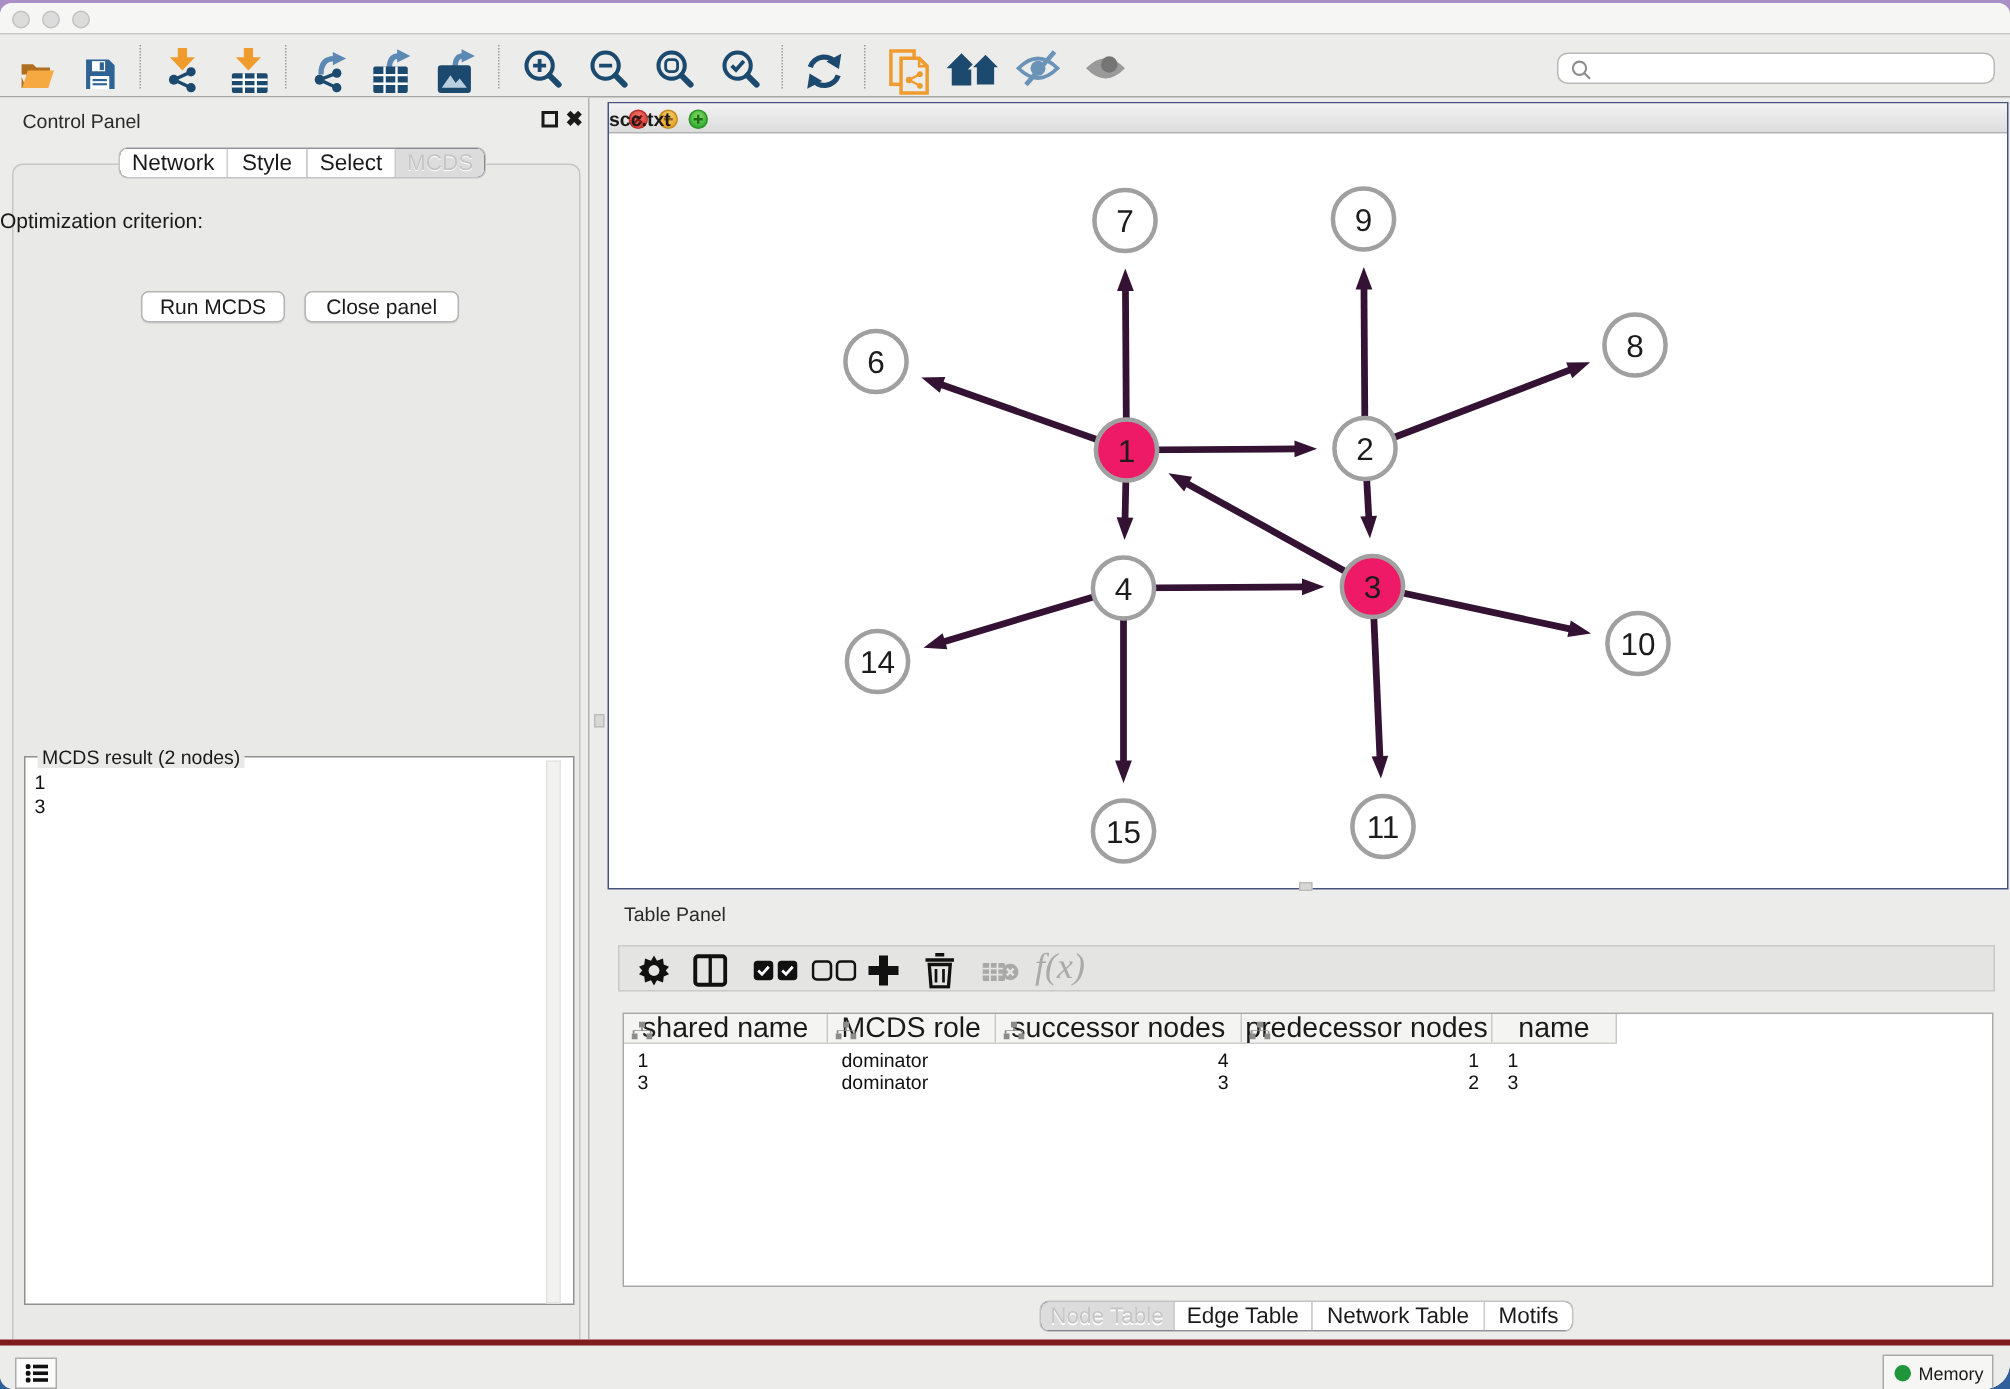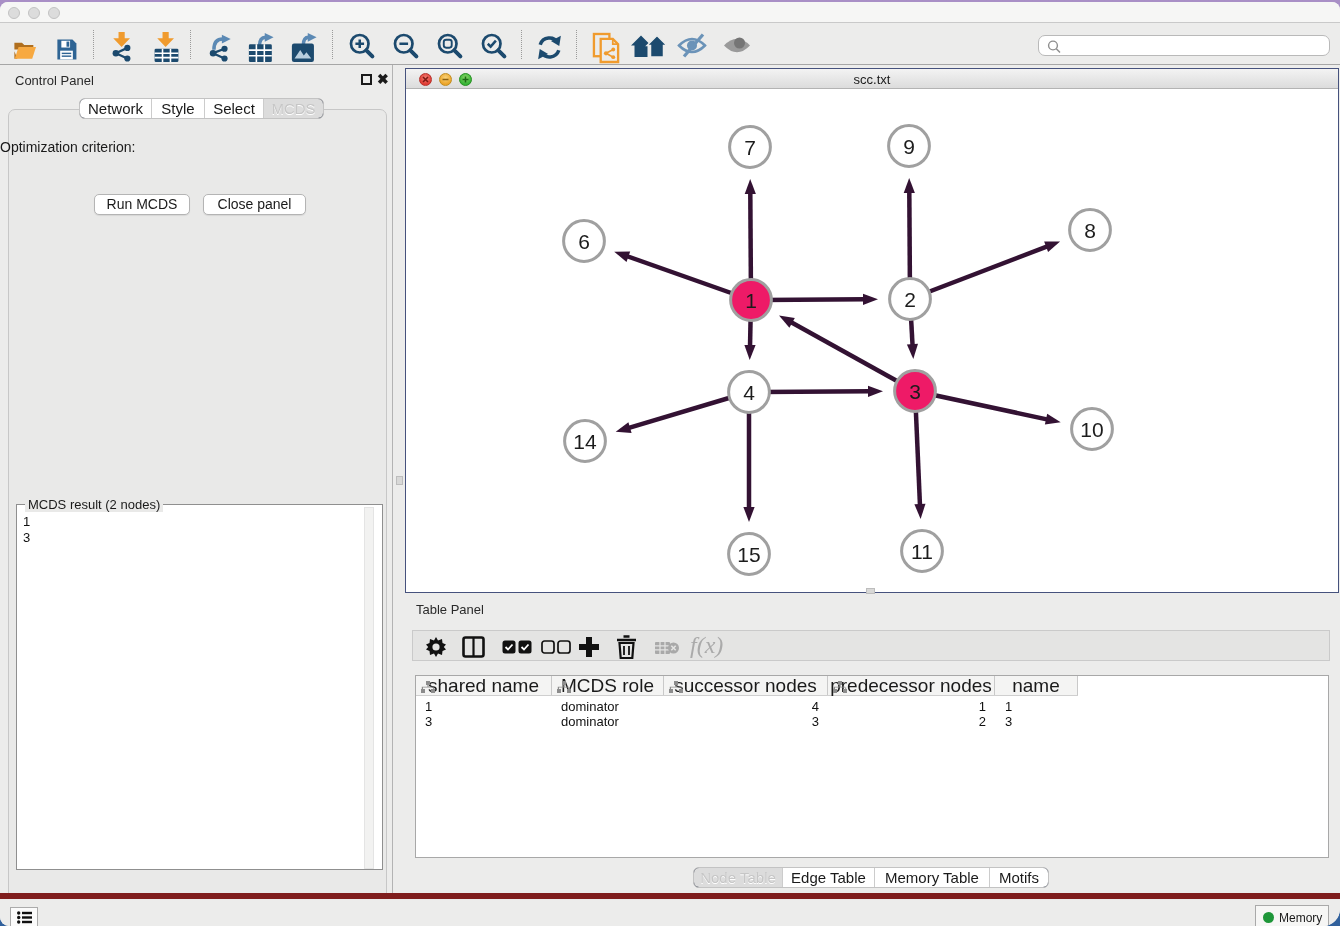--- a/index.html
+++ b/index.html
@@ -30,42 +30,42 @@
 #optlabel{position:absolute;left:0;top:74px;width:100%;text-align:left;font-size:14px;color:#1a1a1a}
 #dropdown{position:absolute;left:43px;top:96px;width:311px;height:21px;background:#fff;border:1px solid #b4b4b4;border-radius:5px;font-size:14px;color:#1a1a1a;line-height:19px;padding-left:14px;box-shadow:0 1px 1px rgba(0,0,0,0.08)}
 .btn{position:absolute;top:129px;height:21px;background:#fff;border:1px solid #b4b4b4;border-radius:5px;font-size:14px;color:#1a1a1a;text-align:center;line-height:19px;box-shadow:0 1px 1px rgba(0,0,0,0.08)}
 #mcdsbox{position:absolute;left:16px;top:439px;width:367px;height:366px;background:#fff;border:1px solid #8f8f8f}
 #mcdslegend{position:absolute;left:8px;top:-8px;background:#e9e9e8;padding:0 3px;font-size:13px;color:#1a1a1a}
 #mcdsscroll{position:absolute;right:8px;top:2px;width:10px;height:362px;background:#f2f2f1;border:1px solid #e4e4e4}
 #mcdsitems{position:absolute;left:6px;top:9px;font-size:13px;color:#111;line-height:16px}
 
 #netwin{position:absolute;left:405px;top:66px;width:934px;height:525px;background:#fff;border:1px solid #46527d}
 #nettitle{position:absolute;left:0;top:0;width:100%;height:20px;background:linear-gradient(#f3f3f3,#dcdcdc);border-bottom:1px solid #b3b3b3}
-#nettext{position:absolute;top:3px;left:0;width:100%;text-align:center;font-size:13px;font-weight:normal;color:#1a1a1a}
+#nettext{position:absolute;top:3px;left:0;width:100%;font-size:13px;font-weight:bold;color:#1a1a1a}
 .mac{position:absolute;top:3.5px;width:13px;height:13px;border-radius:50%}
 .mac svg{position:absolute;left:0;top:0}
 #graph{position:absolute;left:0;top:20px}
 #graph line{stroke:#331233;stroke-width:4.5}
 #graph polygon{fill:#331233}
 #graph circle{stroke:#a0a0a0;stroke-width:3}
 #graph circle.wh{fill:#fff}
 #graph circle.pk{fill:#ee1a67}
 #graph text{font-size:21px;fill:#1c1c1c;text-anchor:middle}
 
 #tpanel{position:absolute;left:405px;top:595px;width:935px;height:296px;background:#ececeb}
 #tphead{position:absolute;left:11px;top:5px;font-size:13px;color:#2a2a2a}
 #tptoolbar{position:absolute;left:7px;top:33px;width:918px;height:31px;background:#e4e4e3;border:1px solid #cacaca}
 #tbl{position:absolute;left:10px;top:78px;width:914px;height:183px;background:#fff;border:1px solid #a8a8a8}
 #thead{position:absolute;left:0;top:0;height:20px;background:#f4f4f3;border-bottom:1px solid #cfcfcf;display:flex}
 .th{position:relative;height:100%;border-right:1px solid #c9c9c9;font-size:19px;color:#1a1a1a;display:flex;align-items:center;justify-content:center}
 .th svg{position:absolute;left:5px;top:5px}
 .cell{position:absolute;font-size:13px;color:#111}
 #tptabs{left:288px;top:270px}
 
-#statusbar{position:absolute;left:0;top:891px;width:1340px;height:33px;background:#ececeb;border-top:6px solid #7f1d1d}
+#statusbar{position:absolute;left:0;top:891px;width:1340px;height:33px;background:#ececeb;border-top:4px solid #7f1d1d}
 #listbtn{position:absolute;left:10px;top:8px;width:28px;height:21px;background:#fbfbfb;border:1px solid #ababab}
 #membtn{position:absolute;left:1255px;top:6px;width:74px;height:24px;background:#f6f6f5;border:1px solid #a9a9a9;font-size:12px;color:#1a1a1a}
 #membtn span{position:absolute;left:23px;top:5px}
 #memdot{position:absolute;left:7px;top:6px;width:11px;height:11px;border-radius:50%;background:#1e9639}
 </style></head>
 <body>
 <div id="win">
   <div id="titlebar">
     <div class="tl" style="left:8px"></div>
     <div class="tl" style="left:28px"></div>
@@ -358,21 +358,21 @@
       <div class="cell" style="left:388px;top:23px;width:15px;text-align:right">4</div>
       <div class="cell" style="left:388px;top:38px;width:15px;text-align:right">3</div>
       <div class="cell" style="left:555px;top:23px;width:15px;text-align:right">1</div>
       <div class="cell" style="left:555px;top:38px;width:15px;text-align:right">2</div>
       <div class="cell" style="left:589px;top:23px">1</div>
       <div class="cell" style="left:589px;top:38px">3</div>
     </div>
     <div class="tabbar" id="tptabs">
       <div class="tab tabsel" style="width:89px">Node Table</div>
       <div class="tab" style="width:92px">Edge Table</div>
-      <div class="tab" style="width:115px">Memory Table</div>
+      <div class="tab" style="width:115px">Network Table</div>
       <div class="tab" style="width:58px">Motifs</div>
     </div>
   </div>
   <div style="position:absolute;left:396px;top:474px;width:7px;height:9px;background:#d8d8d7;border:1px solid #bdbdbd"></div>
   <div style="position:absolute;left:866px;top:586px;width:9px;height:6px;background:#d8d8d7;border:1px solid #bdbdbd"></div>
   <div id="statusbar">
     <div id="listbtn">
         <svg style="position:absolute;left:6px;top:3px" width="15" height="13" viewBox="0 0 15 13">
           <g fill="#111">
             <circle cx="1.7" cy="2" r="1.7"></circle>

